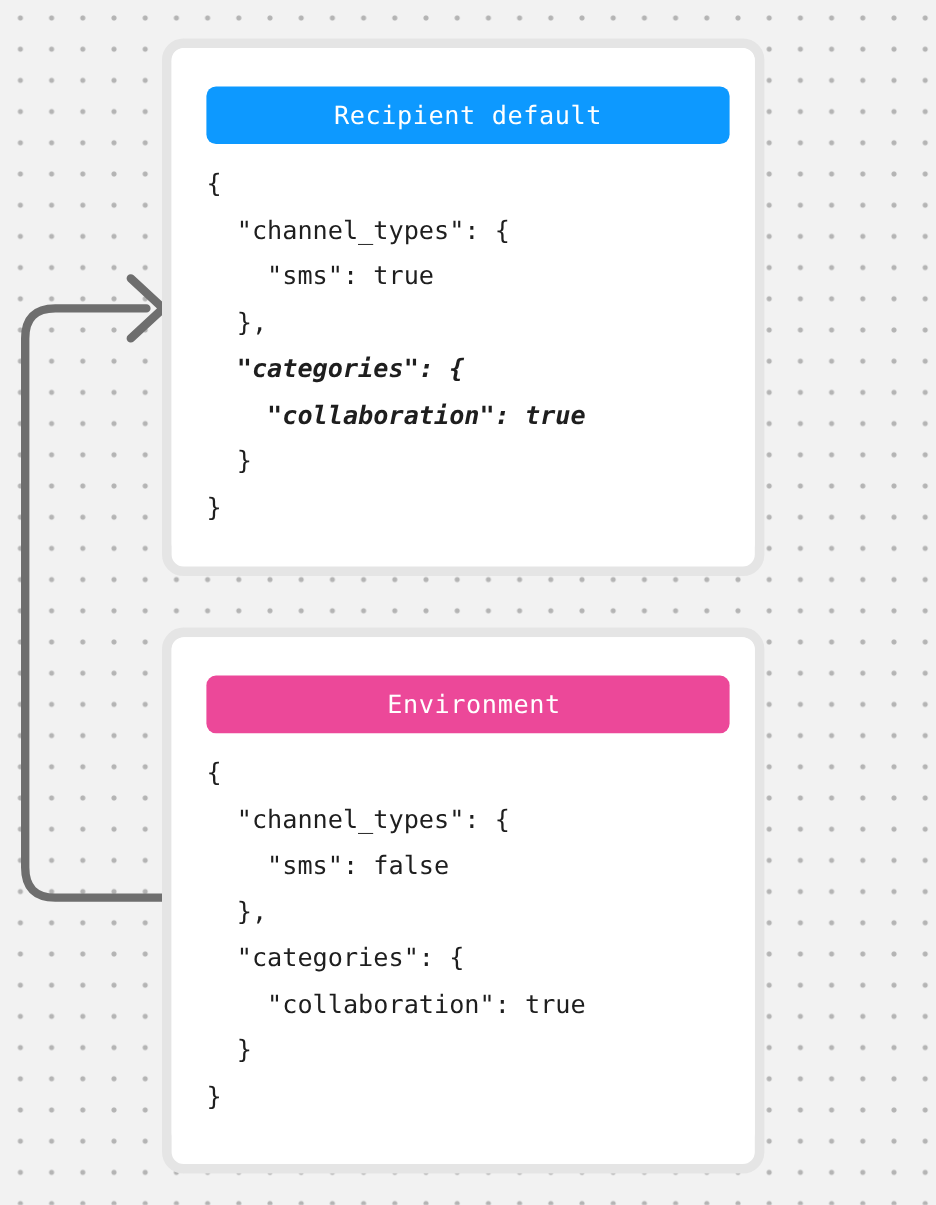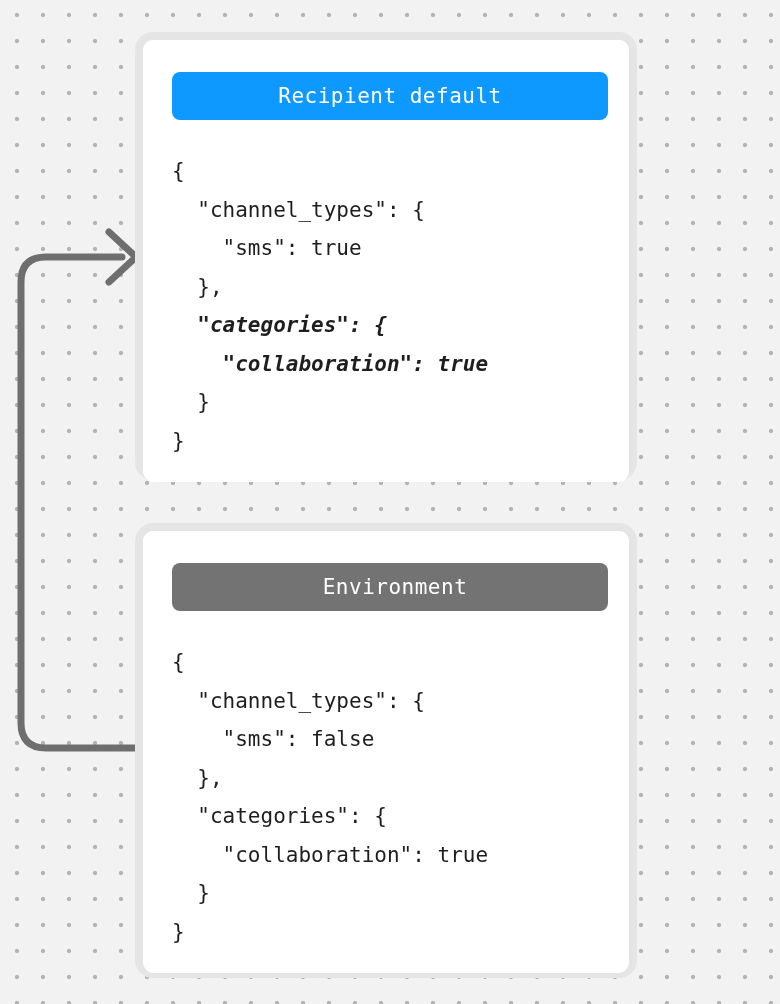--- a/index.html
+++ b/index.html
@@ -38,21 +38,21 @@
 
   .card-header {
     height: 48px;
     border-radius: 8px;
     display: flex;
     align-items: center;
     justify-content: center;
     color: #ffffff;
     font-size: 21px;
     letter-spacing: 0.5px;
-    margin-bottom: 32px;
+    margin-bottom: 14px;
   }
 
   .code-block {
     font-size: 21px;
     line-height: 38.5px;
     color: #1e1e1e;
     white-space: pre;
   }
   .code-line { white-space: pre; }
   .code-line.emphasis {
@@ -79,18 +79,18 @@
   <div class="card-inner">
     <div class="card-header" style="background: rgb(13, 153, 255);">
       <span>Recipient default</span>
     </div>
     <div class="code-block"><div class="code-line">{</div><div class="code-line">  "channel_types": {</div><div class="code-line">    "sms": true</div><div class="code-line">  },</div><div class="code-line emphasis">  "categories": {</div><div class="code-line emphasis">    "collaboration": true</div><div class="code-line">  }</div><div class="code-line">}</div></div>
   </div>
 </div>
 
 <div class="card" id="card-bottom">
   <div class="card-inner">
-    <div class="card-header" style="background: #737373; padding-left: 10px;">
+    <div class="card-header" style="background: #ec4899; padding-left: 10px;">
       <span>Environment</span>
     </div>
     <div class="code-block"><div class="code-line">{</div><div class="code-line">  "channel_types": {</div><div class="code-line">    "sms": false</div><div class="code-line">  },</div><div class="code-line">  "categories": {</div><div class="code-line">    "collaboration": true</div><div class="code-line">  }</div><div class="code-line">}</div></div>
   </div>
 </div>
 
 </body></html>

